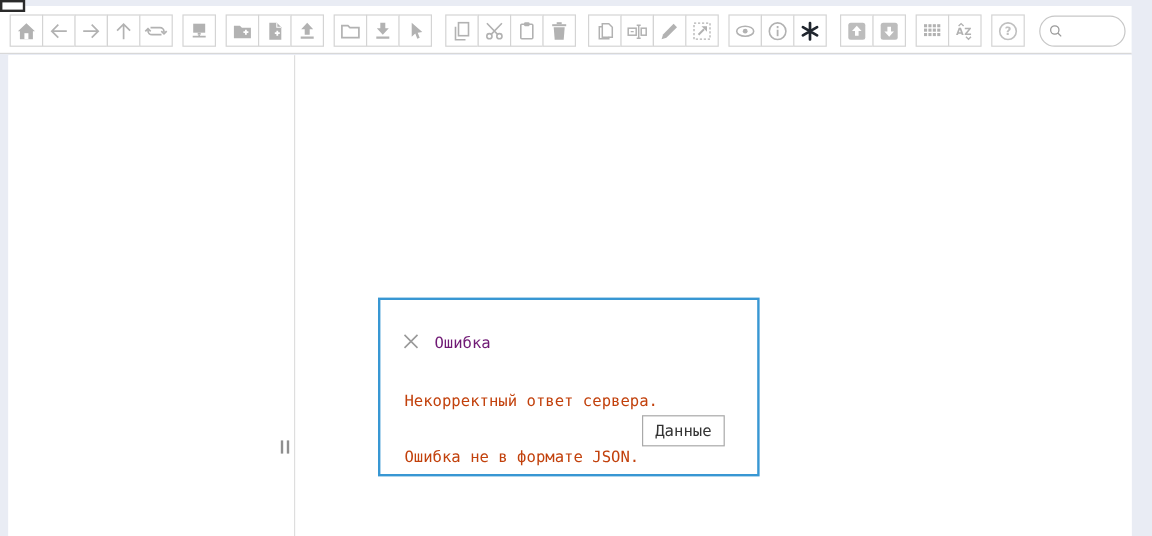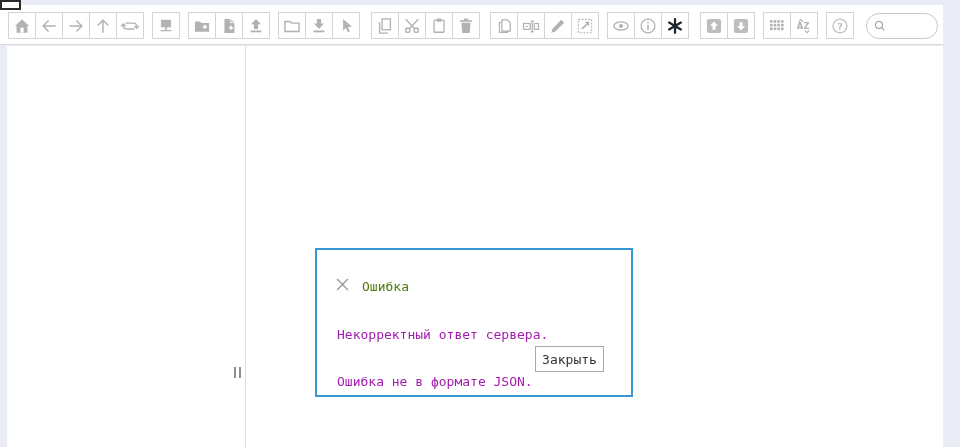--- a/index.html
+++ b/index.html
@@ -29,23 +29,23 @@
   .left-panel{position:absolute;left:0;top:0;width:238px;height:401px;background:#fff}
   .main-panel{position:absolute;left:239px;top:0;width:697px;height:401px;background:#fff}
   .divider{position:absolute;left:245px;top:46px;width:1px;height:401px;background:#dedede;z-index:2}
   .grip{position:absolute;left:234px;top:367px;width:7px;height:11px;
     border-left:2px solid #8f8f8f;border-right:2px solid #8f8f8f;cursor:col-resize;z-index:3}
 
   .dialog{position:absolute;left:315px;top:248px;width:318px;height:149px;
     background:#fff;border:2px solid #3897d3;z-index:10}
   .dlg-close{position:absolute;left:18px;top:27px;width:16px;height:16px;cursor:pointer;line-height:0}
   .dlg-close svg{width:15px;height:15px;display:block}
-  .dlg-title{position:absolute;left:45px;top:29px;font-size:13px;color:#4d7c0f;white-space:pre}
+  .dlg-title{position:absolute;left:45px;top:29px;font-size:13px;color:#701a75;white-space:pre}
   .dlg-msg{position:absolute;left:20px;top:46px;font-size:13px;line-height:15.5px;
-    color:#a21caf;white-space:pre}
+    color:#c2410c;white-space:pre}
   .dlg-btn{position:absolute;right:27px;top:96px;width:69px;height:26px;background:#fff;
     border:1px solid #a9a9a9;font-size:13px;color:#333;font-family:inherit;cursor:pointer}
 </style>
 </head>
 <body>
 
 <div class="corner-box"></div>
 
 <div class="toolbar">
   <div class="tb-group" style="left:8px">
@@ -331,14 +331,14 @@
   <span class="dlg-close">
       <svg viewBox="0 0 18 18">
         <path d="M2.5 2.5l13 13M15.5 2.5l-13 13" stroke="#9a9a9a" stroke-width="1.6" fill="none"></path>
       </svg>
     </span>
   <div class="dlg-title">Ошибка</div>
   <div class="dlg-msg">
     <div>Некорректный ответ сервера.</div>
     <div>Ошибка не в формате JSON.</div>
   </div>
-  <button class="dlg-btn">Закрыть</button>
+  <button class="dlg-btn">Данные</button>
 </div>
 
 </body></html>

